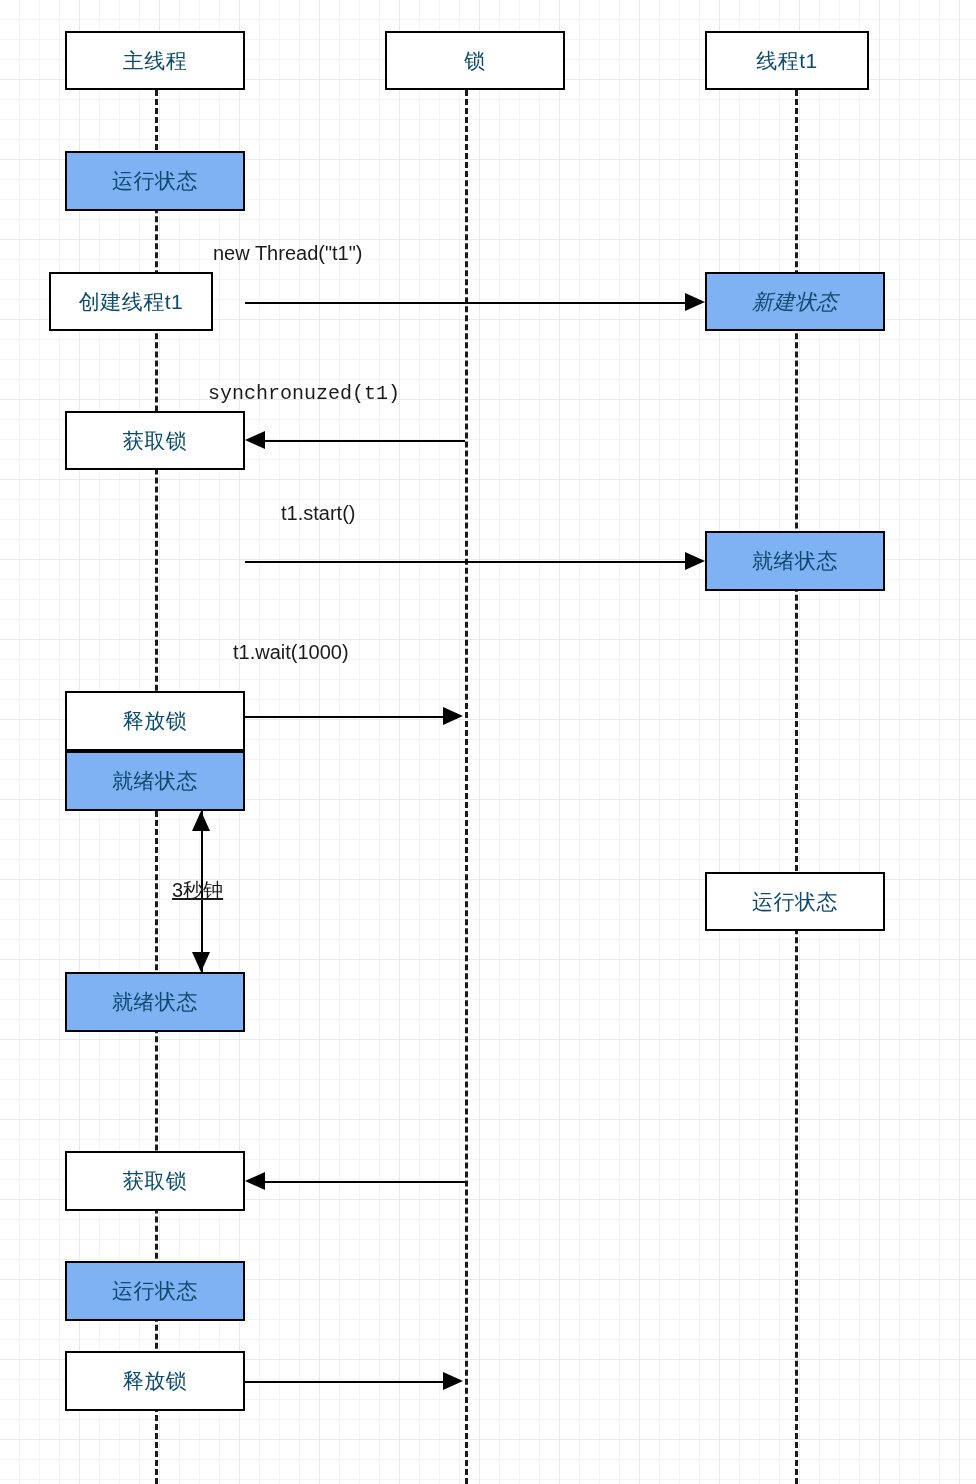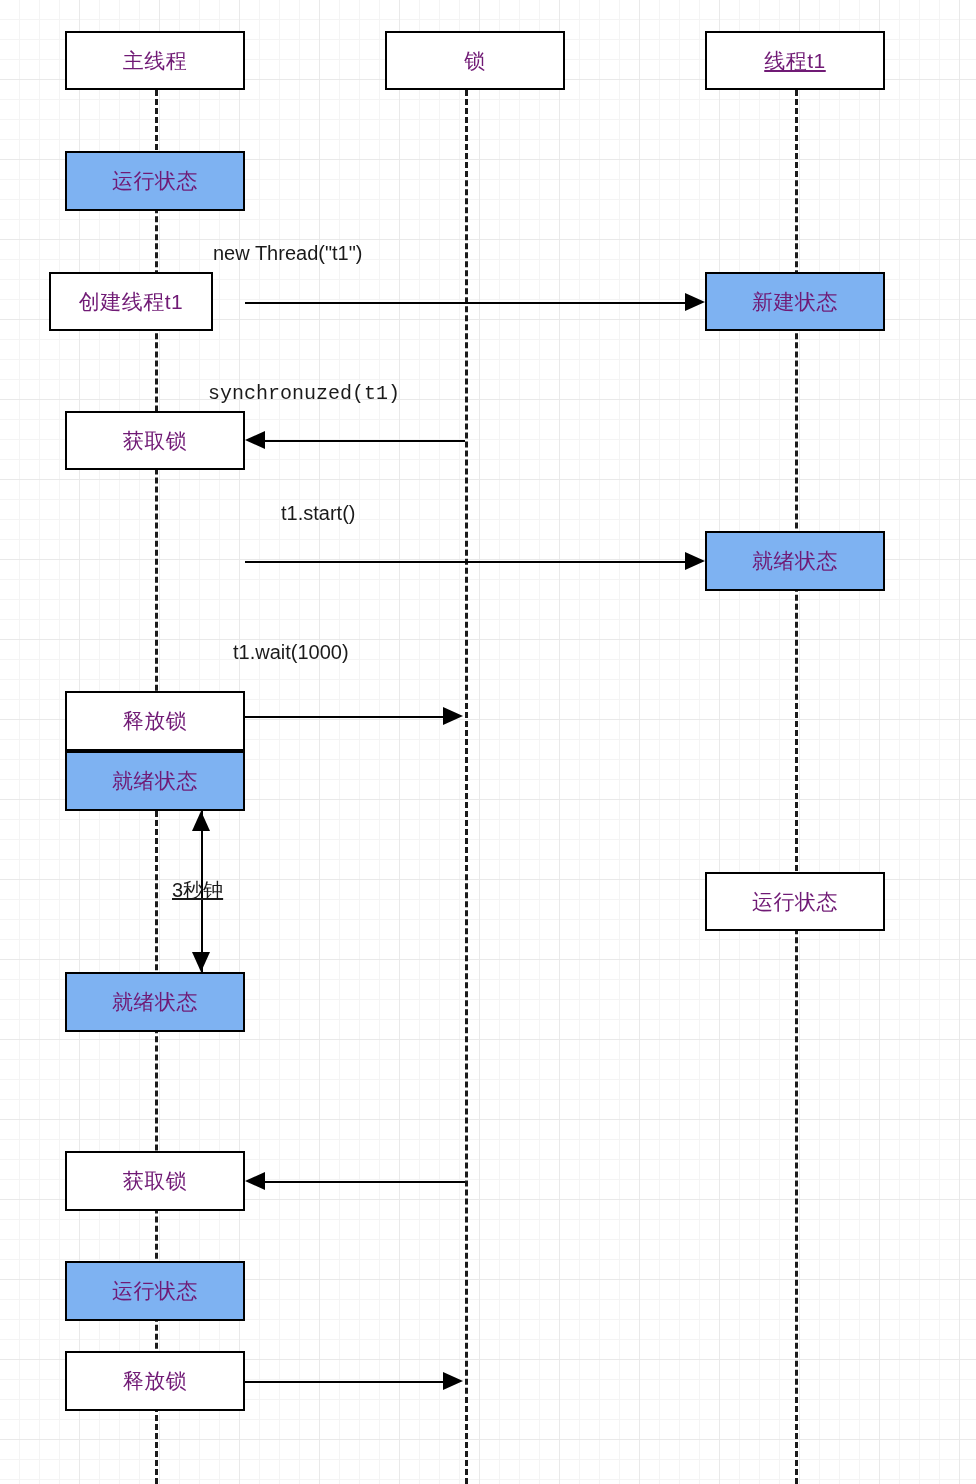--- a/index.html
+++ b/index.html
@@ -35,21 +35,21 @@
 
   
   .node {
     position: absolute;
     box-sizing: border-box;
     border: 2.5px solid #000000;
     background: #ffffff;
     display: flex;
     align-items: center;
     justify-content: center;
-    color: #701a75;
+    color: #0c4a6e;
     font-size: 21px;
     letter-spacing: 0.5px;
     white-space: nowrap;
     z-index: 3;
   }
   .node.blue {
     background: #7eb2f2;
   }
   .node.header {
     font-size: 21px;
@@ -113,33 +113,33 @@
   <div class="lifeline" style="left:155px;"></div>
   <div class="lifeline" style="left:465px;"></div>
   <div class="lifeline" style="left:795px;"></div>
 
   <div class="node header" style="left:65px; top:31px; width:180px; height:59px;">
     <span>主线程</span>
   </div>
   <div class="node header" style="left:385px; top:31px; width:180px; height:59px;">
     <span>锁</span>
   </div>
-  <div class="node header" style="left:705px; top:31px; width:180px; height:59px;text-decoration:underline;">
+  <div class="node header" style="left:705px; top:31px; width:164px; height:59px;">
     <span>线程t1</span>
   </div>
 
   <div class="node blue" style="left:65px; top:151px; width:180px; height:60px;">
     <span>运行状态</span>
   </div>
 
   <div class="node" style="left:49px; top:272px; width:164px; height:59px;">
     <span>创建线程t1</span>
   </div>
 
-  <div class="node blue" style="left:705px; top:272px; width:180px; height:59px;">
+  <div class="node blue" style="left:705px; top:272px; width:180px; height:59px;font-style:italic;">
     <span>新建状态</span>
   </div>
 
   <div class="node" style="left:65px; top:411px; width:180px; height:59px;">
     <span>获取锁</span>
   </div>
 
 
   <div class="node blue" style="left:705px; top:531px; width:180px; height:60px;">
     <span>就绪状态</span>

